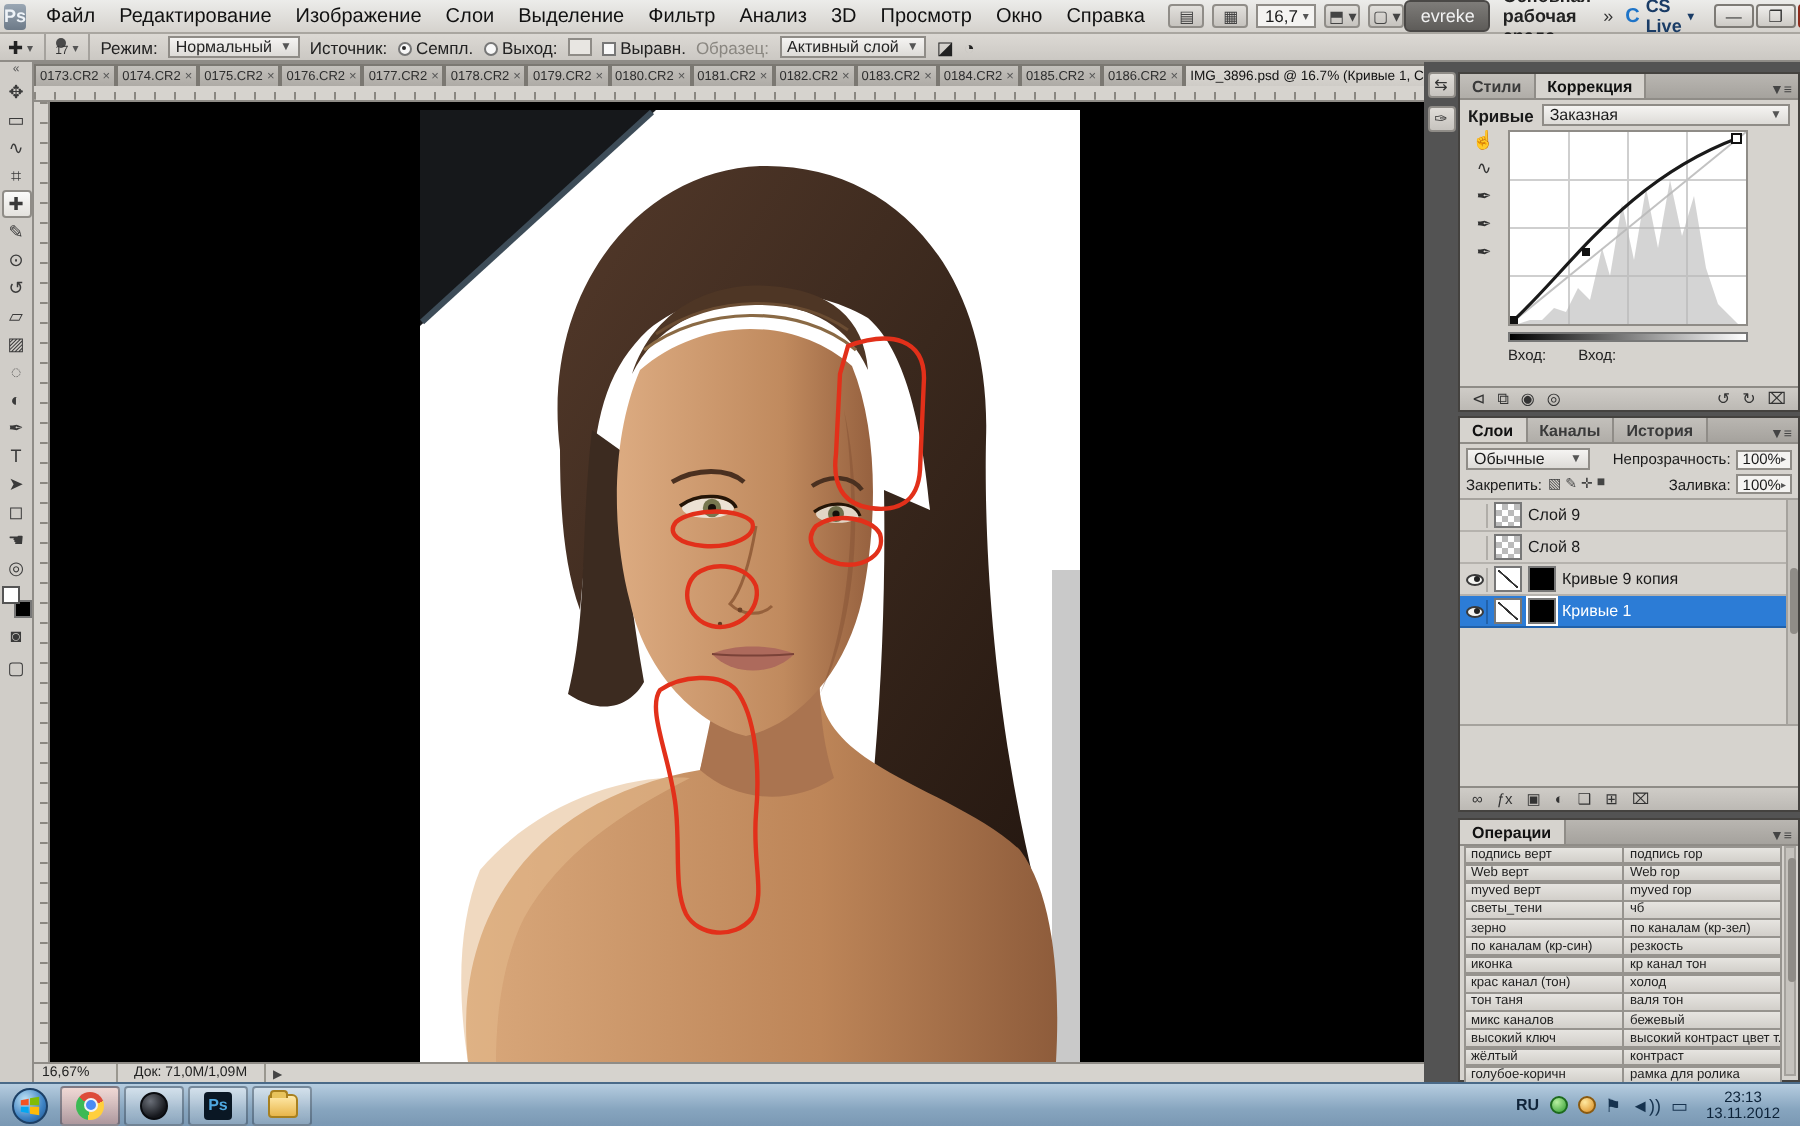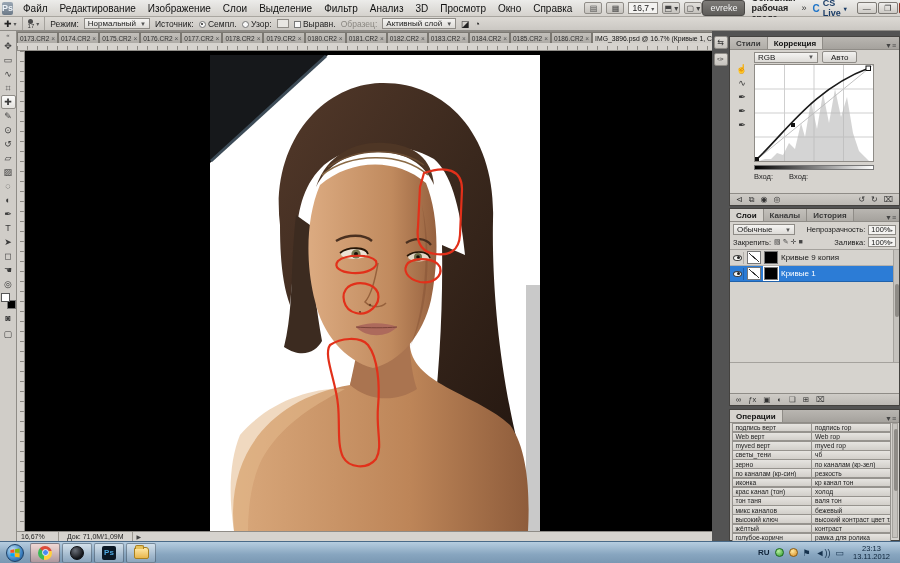--- a/index.html
+++ b/index.html
@@ -227,21 +227,21 @@
         </span>
       <span style="font-size:6px;color:#555">▾</span>
     </span>
     <span>Режим:</span>
     <span class="ob-select">
         <span>Нормальный</span>
         <span class="dd">▼</span>
       </span>
     <span>Источник:</span>
     <span><span class="radio on"></span> <span>Семпл.</span></span>
-    <span><span class="radio"></span> <span>Узор:</span></span>
+    <span><span class="radio"></span> <span>Выход:</span></span>
     <span class="patternswatch"></span>
     <span><span class="checkbox"></span> <span>Выравн.</span></span>
     <span class="dim">Образец:</span>
     <span class="ob-select">
         <span>Активный слой</span>
         <span class="dd">▼</span>
       </span>
     <span class="ob-glyph">◪</span>
     <span class="ob-glyph">◔</span>
   </div>
@@ -476,26 +476,26 @@
           </span>
         </div>
       <div class="panels">
 
         <div class="panel adj">
           <div class="ptabs">
             <span class="ptab">Стили</span>
             <span class="ptab active">Коррекция</span>
             <span class="ptab-menu">▼≡</span>
           </div>
-          <div class="adj-row2">
-            <span class="ob-select" style="width:64px">
-                <span>RGB</span>
+          <div class="adj-row1">
+            <span class="adj-title">Кривые</span>
+            <span class="ob-select adj-preset">
+                <span>Заказная</span>
                 <span class="dd" style="margin-left:auto">▼</span>
               </span>
-            <span class="autobtn">Авто</span>
           </div>
           <div class="curvewrap">
             <div class="leftrail">
 
             <span><span>☝</span></span>
                 <span><span>∿</span></span>
                 <span><span>✒</span></span>
                 <span><span>✒</span></span>
                 <span><span>✒</span></span>
               </div>
@@ -558,20 +558,30 @@
                 <span class="lockico"><span>✛</span></span>
                 <span class="lockico"><span>■</span></span>
               </span>
             <span style="margin-left:auto">Заливка:</span>
             <span class="valbox">
                 <span>100%</span> 
                 <span style="font-size:5px;color:#555">▸</span>
               </span>
           </div>
           <div class="layerlist">
+            <div class="lrow">
+              <span class="eyebox"></span>
+              <span class="thumb checker"></span>
+              <span class="lname">Слой 9</span>
+            </div>
+            <div class="lrow">
+              <span class="eyebox"></span>
+              <span class="thumb checker"></span>
+              <span class="lname">Слой 8</span>
+            </div>
             <div class="lrow">
               <span class="eyebox">
                   <span class="eye"></span>
                 </span>
               <span class="thumb curve"></span>
               <span class="thumb mask"></span>
               <span class="lname">Кривые 9 копия</span>
             </div>
             <div class="lrow sel">
               <span class="eyebox">

